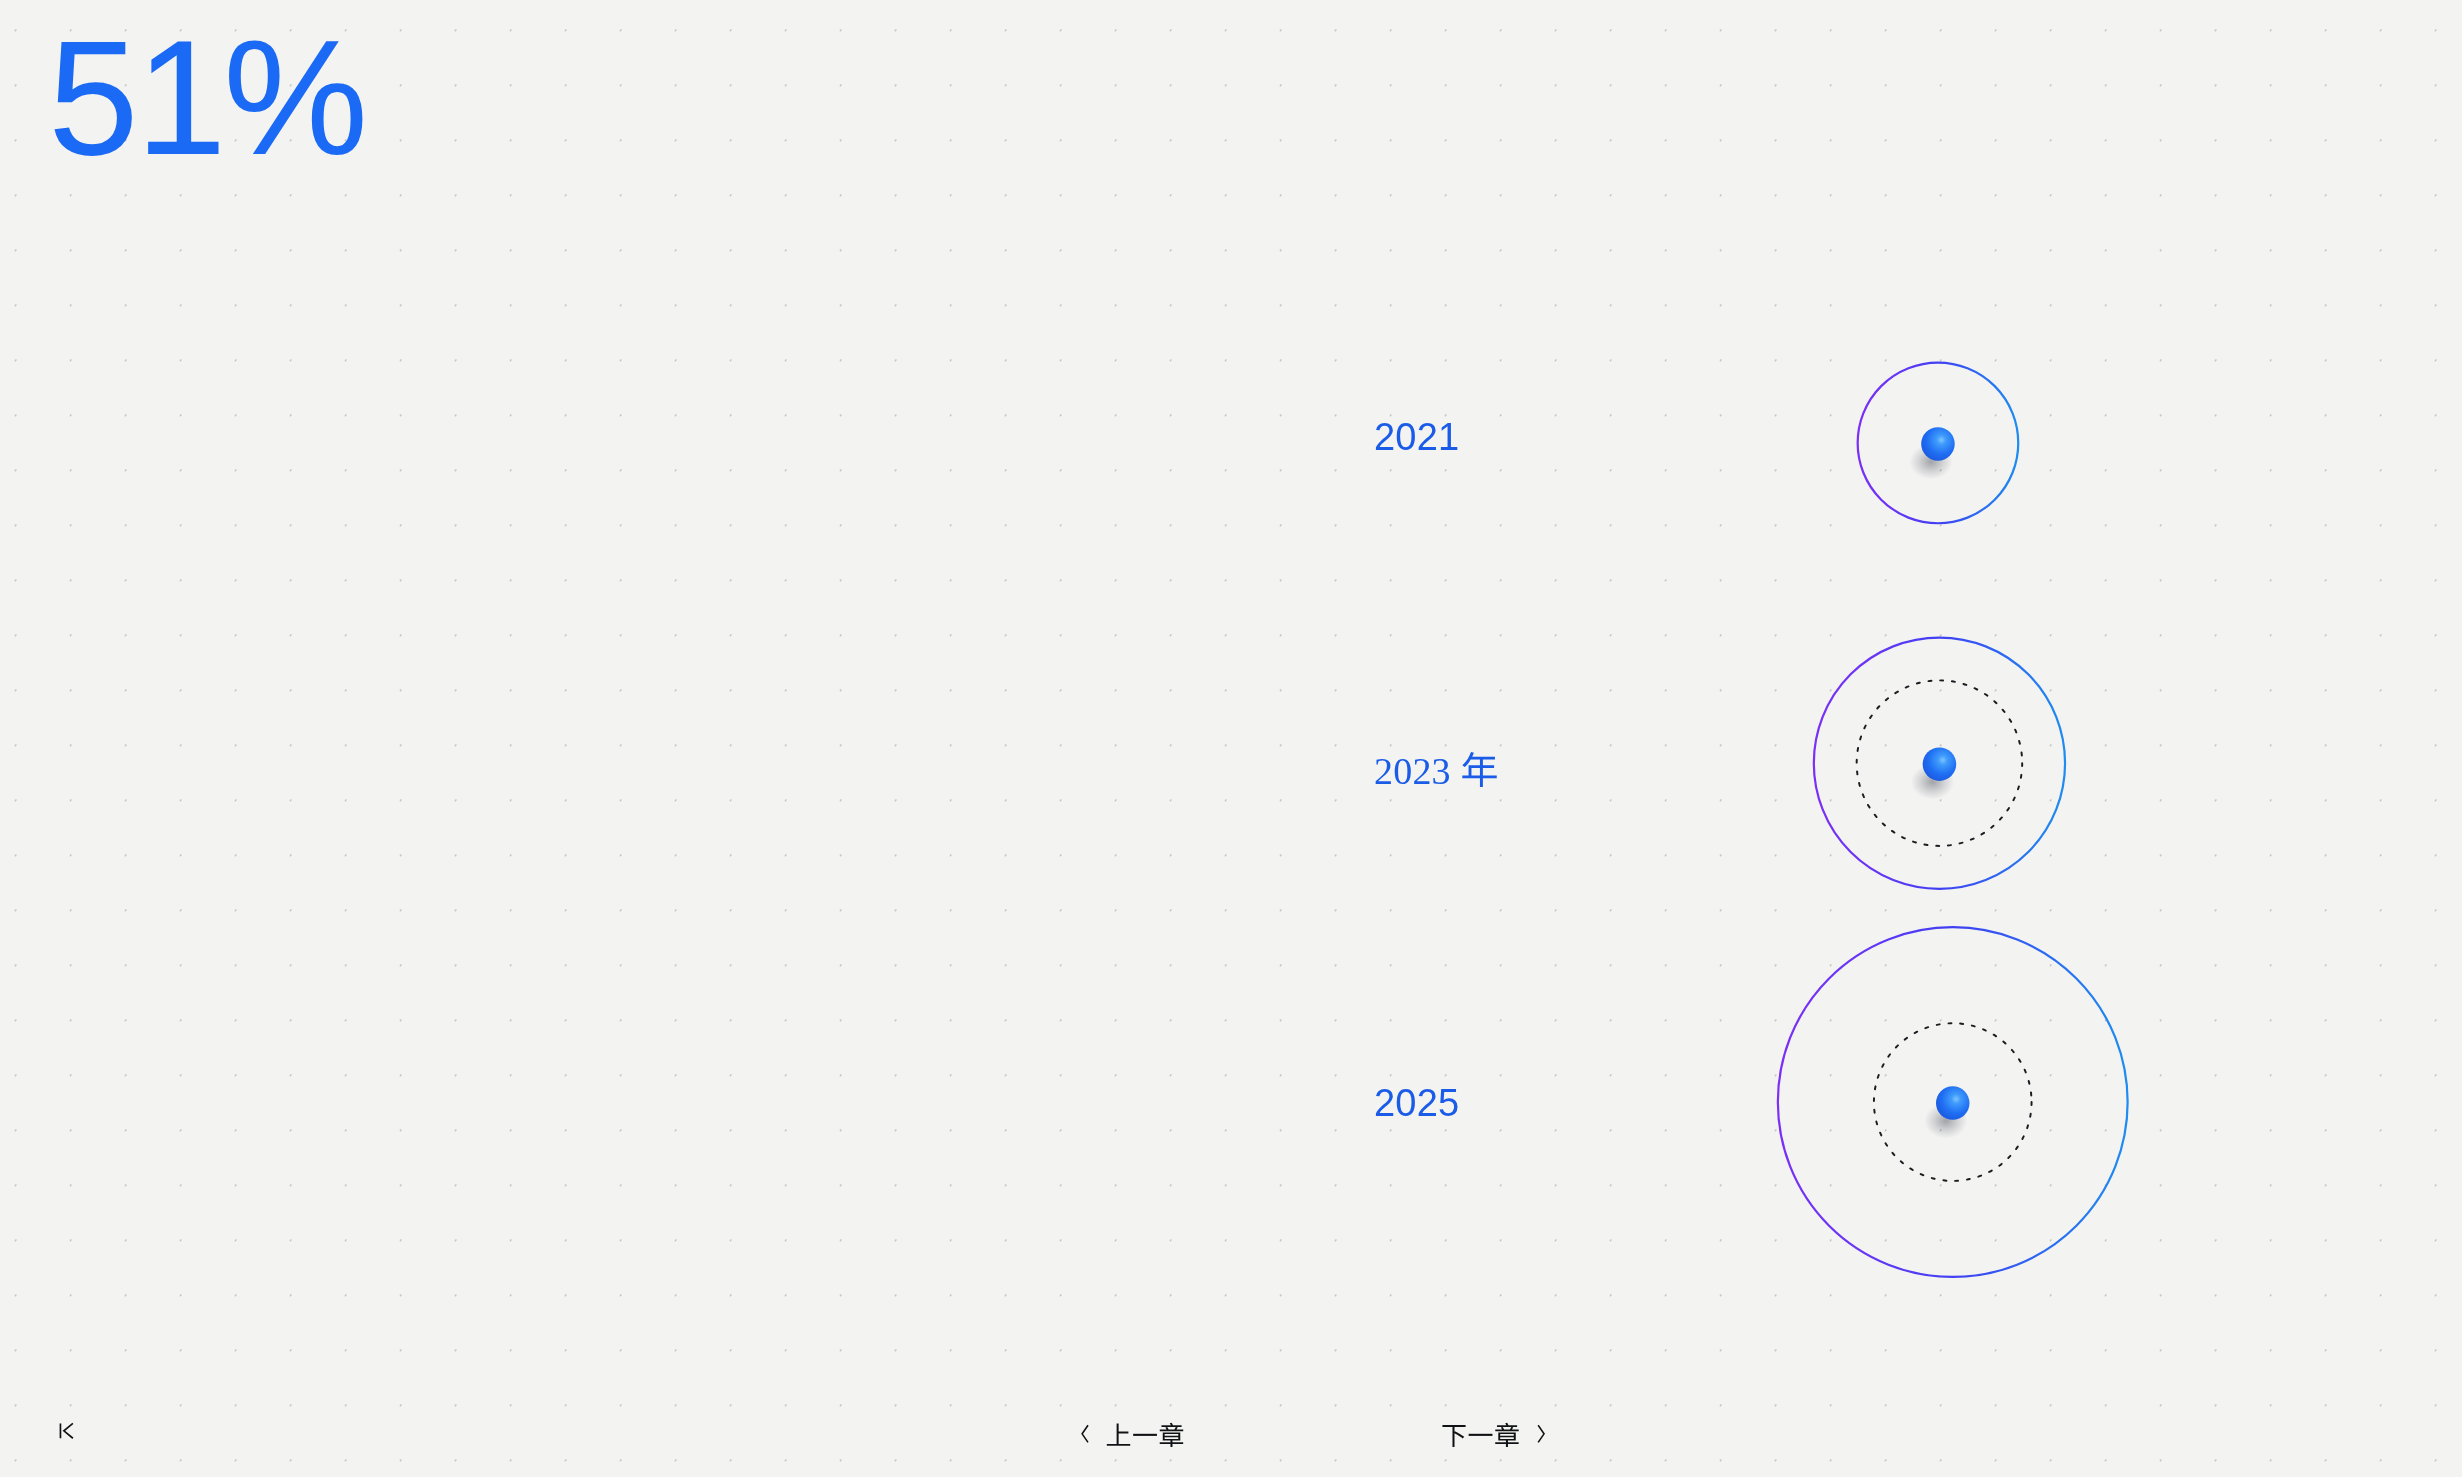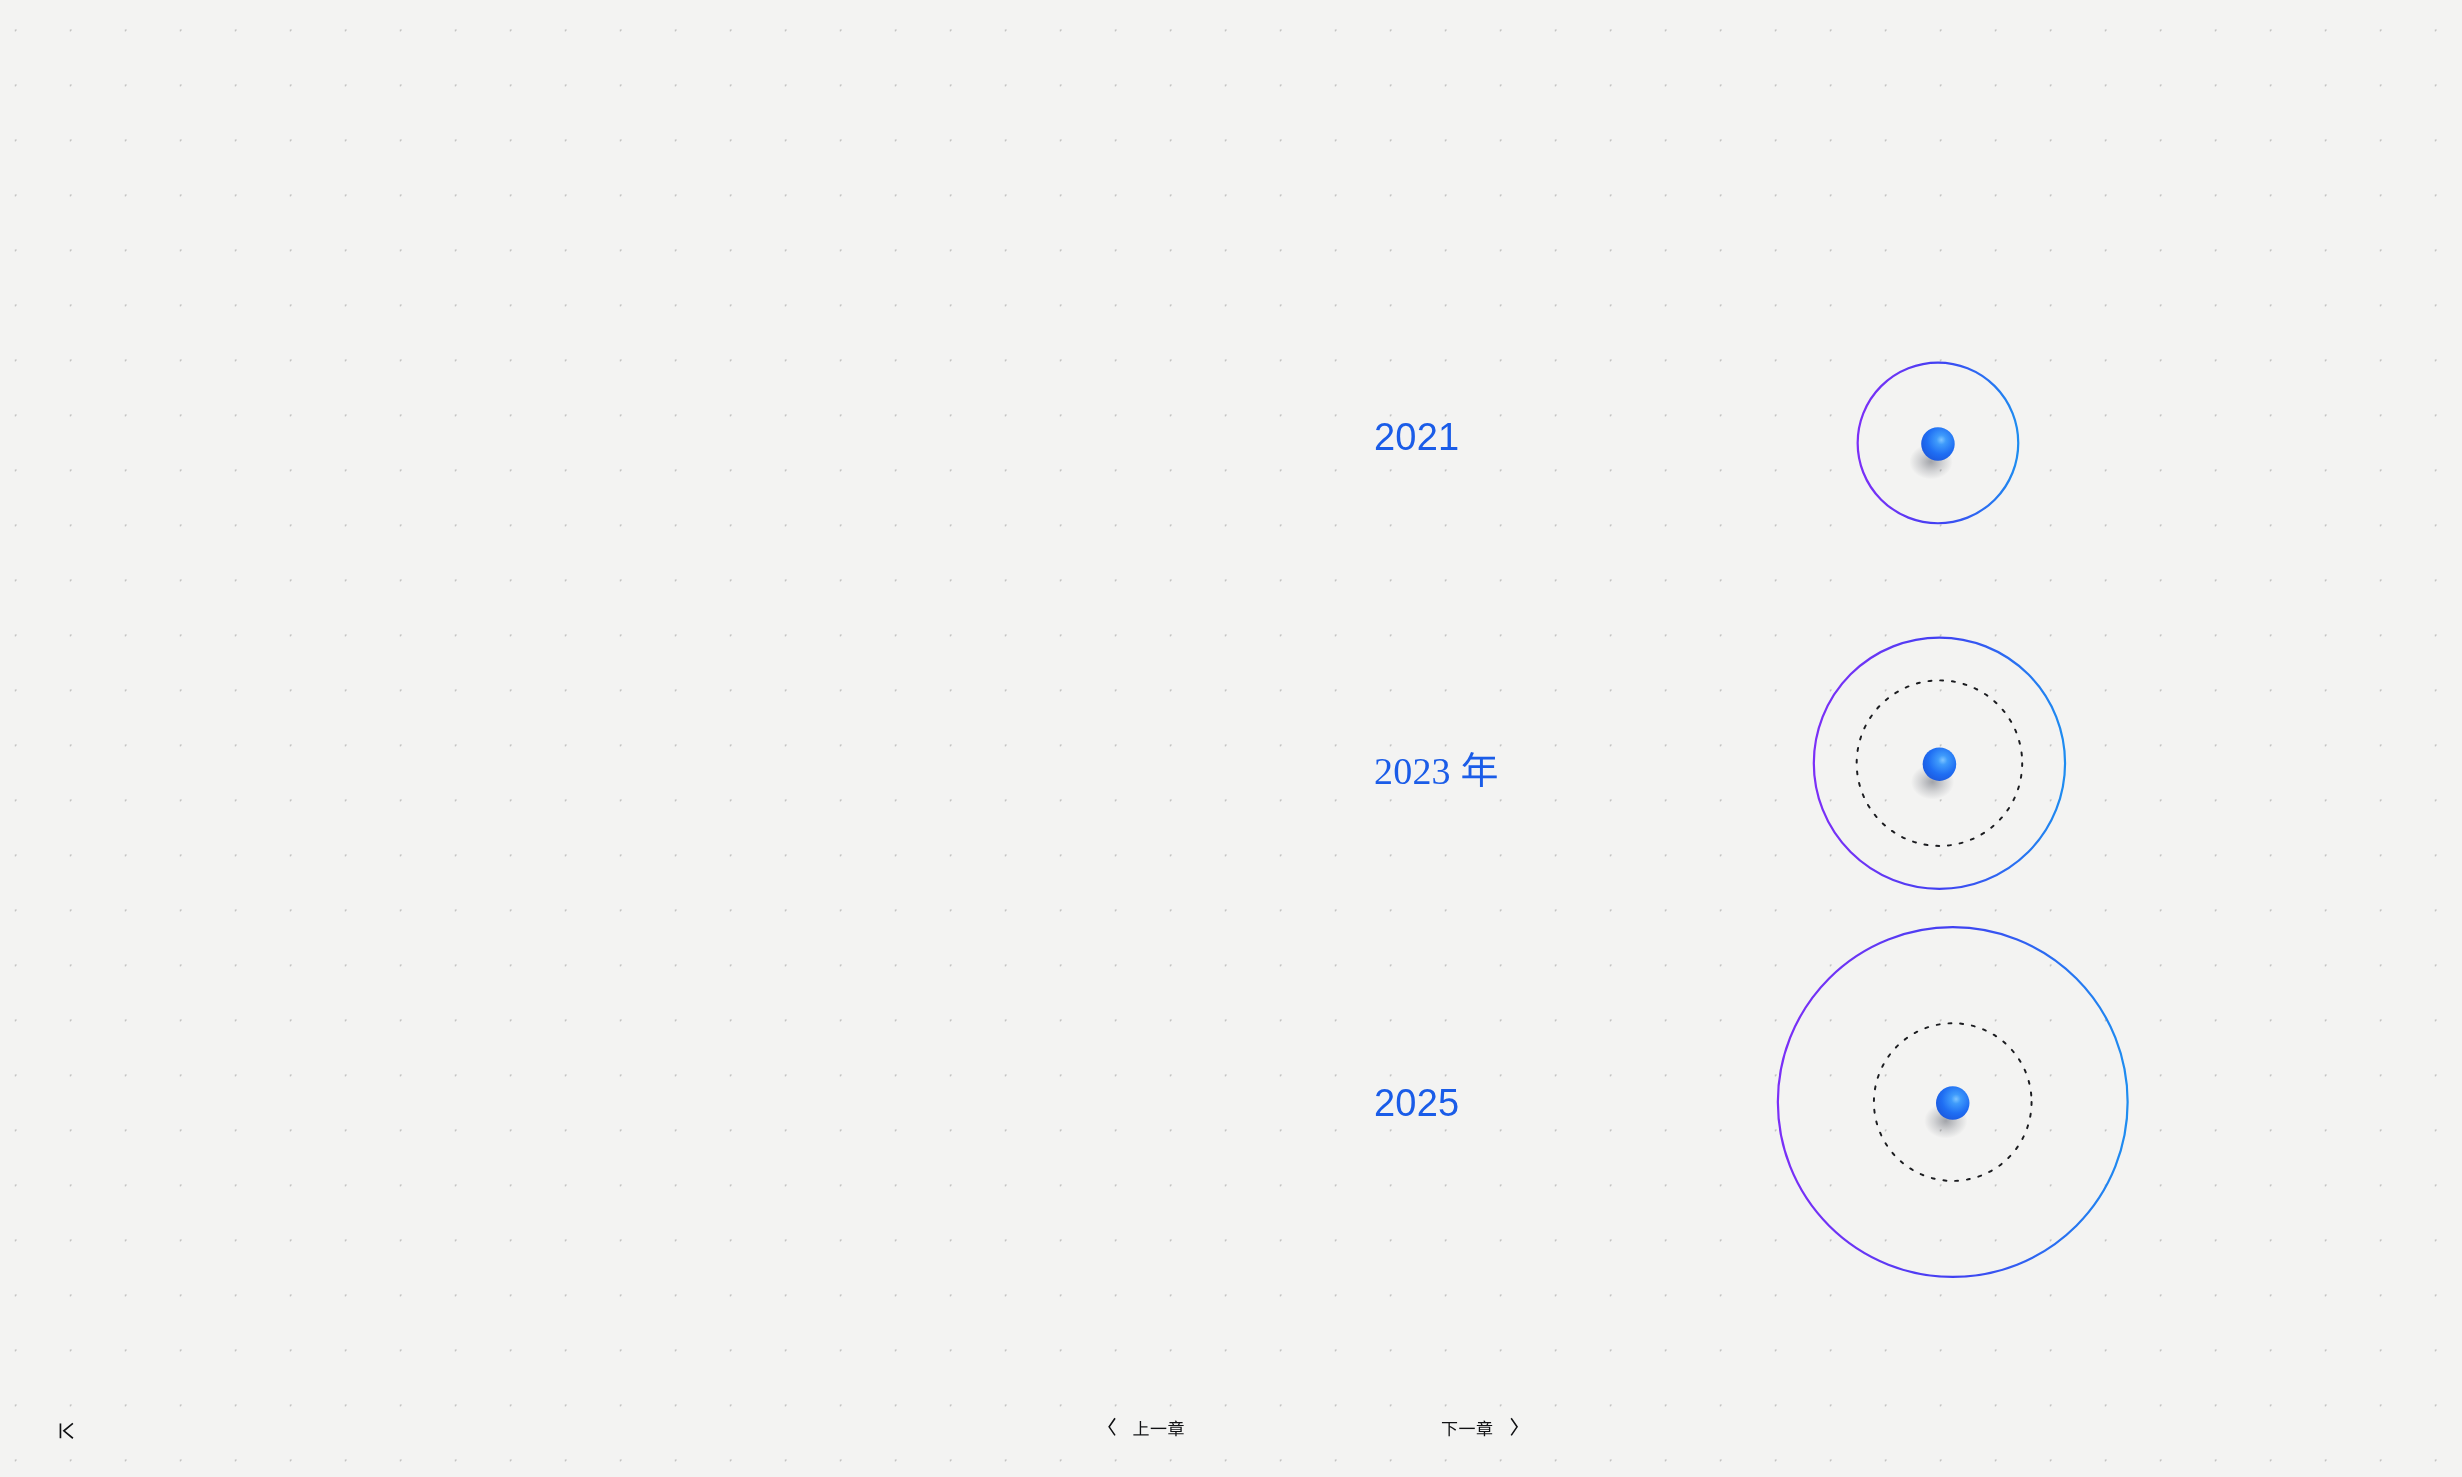--- a/index.html
+++ b/index.html
@@ -122,36 +122,37 @@
     display:flex;
     align-items:center;
     gap:256px;
     white-space:nowrap;
   }
 
   .nav-btn {
     display:flex;
     align-items:center;
     gap:14px;
-    font-size:17px;
+    font-size:26px;
     color:#101114;
     cursor:pointer;
     font-family:Liberation Mono, monospace;
     letter-spacing:0.5px;
   }
 
   .chev { display:inline-flex; align-items:center; }
 </style>
 </head>
 <body>
 
 <div id="dot-grid"></div>
 
 <div id="left-col">
 
+  <div id="headline-stat">51%</div>
 
 
 </div>
 
 <div id="diagram">
   <svg id="diagram-svg" width="936" height="936" viewBox="0 0 1900 1900">
     <defs>
 
       <linearGradient id="ringGrad" x1="0" y1="0.5" x2="1" y2="0.5">
         <stop offset="0%" stop-color="#7b2ff7"></stop>

